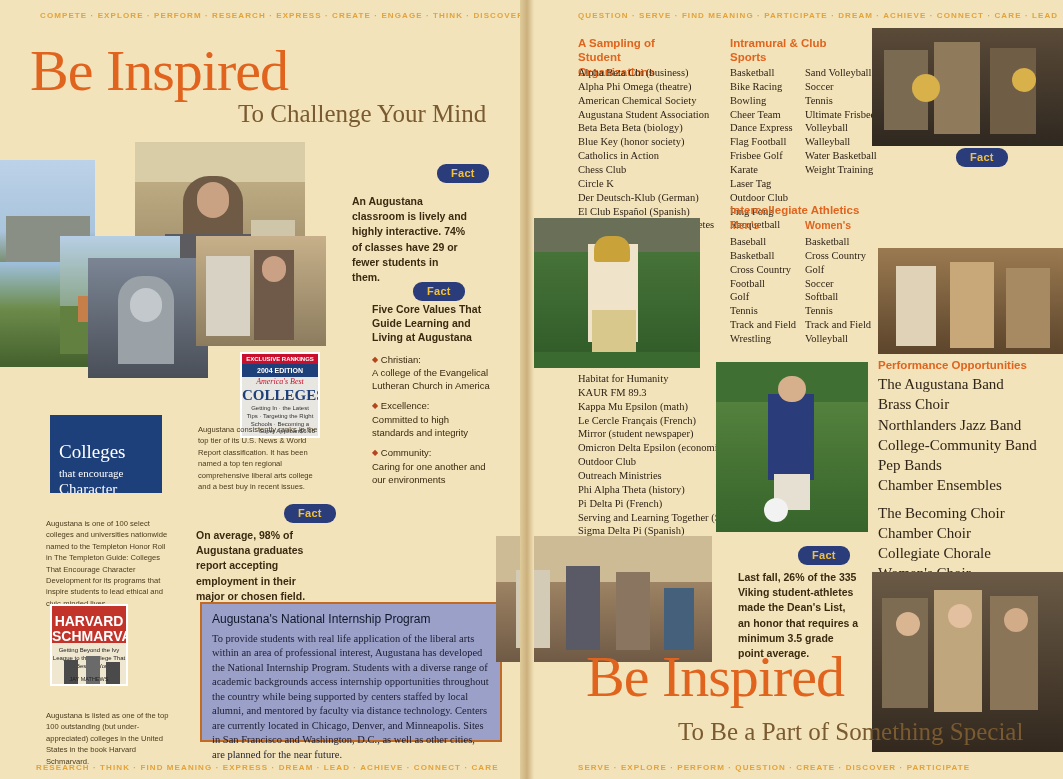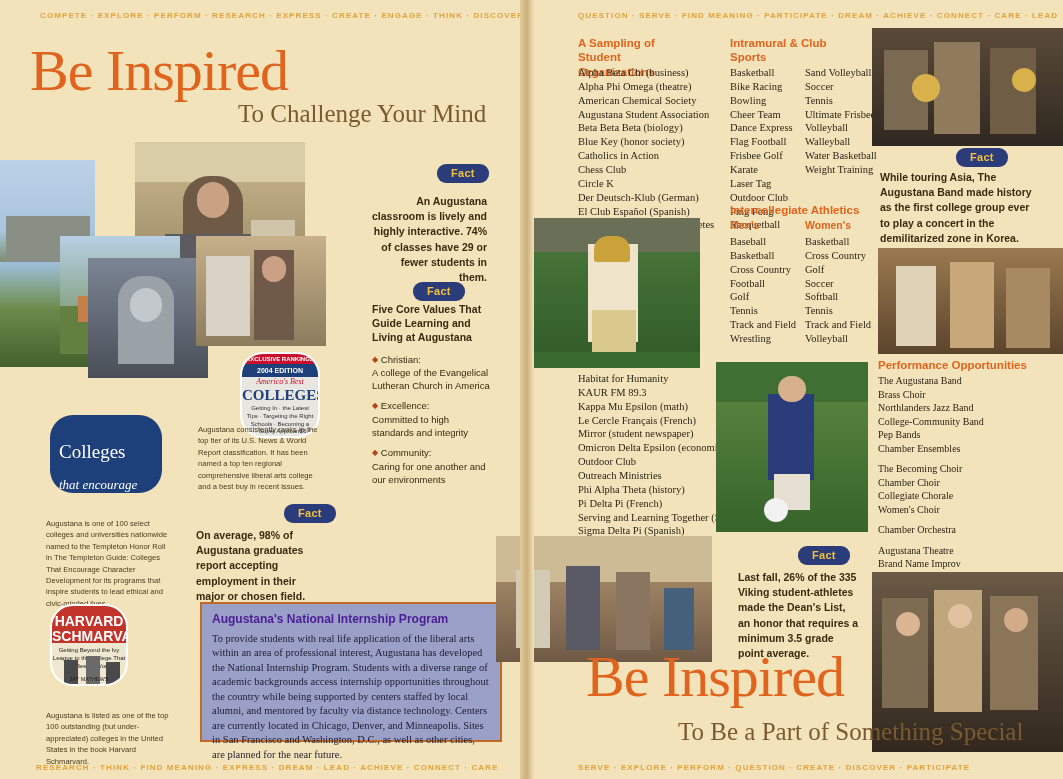--- a/index.html
+++ b/index.html
@@ -125,47 +125,47 @@
   .internship {
     position:absolute;
     background:#9aa0c8;
     border:2px solid #c06a24;
     padding:8px 10px 10px 10px;
   }
   .internship h4 {
     margin:0 0 6px 0;
     font-family:"Liberation Sans", sans-serif;
     font-size:12px;
-    color:#4c1d95;
-    font-weight:bold;
+    color:#0f172a;
+    font-weight:normal;
   }
   .internship p {
     margin:0;
     font-family:"Liberation Serif", serif;
     font-size:10.5px;
     line-height:1.38;
     color:#1d1d30;
   }
 
   
-  .book { position:absolute; overflow:hidden;border-radius:23px; }
+  .book { position:absolute; overflow:hidden; }
   .book-colleges { background:#1d3f7a; color:#fff; }
   .book-colleges .t1 { font-family:"Liberation Serif", serif; font-size:19px; margin:26px 0 0 9px; }
-  .book-colleges .t2 { font-family:"Liberation Serif", serif; font-size:13px; font-style:italic; margin:14px 0 0 9px; line-height:1.3;}
+  .book-colleges .t2 { font-family:"Liberation Serif", serif; font-size:11px; margin:3px 0 0 9px; line-height:1.3;}
   .book-colleges .t3 { font-family:"Liberation Serif", serif; font-size:15px; margin:1px 0 0 9px; }
   .book-harvard { background:#efe7cf; }
   .book-harvard .hs1 { background:#c2332a; color:#fff; font-family:"Liberation Sans", sans-serif; font-weight:bold; font-size:14px; text-align:center; padding:8px 0 0 0; line-height:1.05;}
   .book-harvard .hs2 { font-family:"Liberation Sans", sans-serif; font-size:6px; color:#222; text-align:center; margin-top:4px; line-height:1.3;}
   .book-usnews { background:#e8e6e0; }
   .usnews-top { background:#c8102e; color:#fff; font-family:"Liberation Sans", sans-serif; font-size:6px; text-align:center; padding:2px 0; font-weight:bold;}
   .usnews-mid { background:#1d3f7a; color:#fff; font-family:"Liberation Sans", sans-serif; font-size:7px; text-align:center; padding:3px 0; font-weight:bold; }
   .usnews-title { font-family:"Liberation Serif", serif; color:#1d3f7a; font-weight:bold; text-align:center; font-size:15px; line-height:1; padding-top:2px;}
   .usnews-sub { font-family:"Liberation Sans", sans-serif; font-size:6px; text-align:center; color:#333; line-height:1.3; padding:2px 4px;}
 
-  .perf-list { position:absolute; font-family:"Liberation Serif", serif; font-size:10px; line-height:1.35; color:#2e2418; }
+  .perf-list { position:absolute; font-family:"Liberation Serif", serif; font-size:15px; line-height:1.35; color:#2e2418; }
   .perf-list .grp { margin-bottom:7px; }
   .perf-list div { white-space:nowrap; }
 </style>
 </head>
 <body>
 
 <div class="page">
   <div class="left-page"></div>
   <div class="right-page"></div>
   <div class="spine"></div>
@@ -232,21 +232,21 @@
     <div class="hs1" style="padding-top:0;">SCHMARVARD</div>
     <div class="hs2">Getting Beyond the Ivy League to the College That Is Best for You</div>
     <div style="position:absolute;left:12px;top:54px;width:14px;height:30px;background:#4a4a4a;"></div>
     <div style="position:absolute;left:34px;top:50px;width:14px;height:34px;background:#6a6a6a;"></div>
     <div style="position:absolute;left:54px;top:56px;width:14px;height:28px;background:#4a4a4a;"></div>
     <div style="position:absolute;left:0;bottom:2px;width:100%;text-align:center;font-family:'Liberation Sans',sans-serif;font-size:5.5px;color:#222;">JAY MATHEWS</div>
   </div>
   <div class="caption" style="left:46px; top:710px; width:126px;">Augustana is listed as one of the top 100 outstanding (but under-appreciated) colleges in the United States in the book Harvard Schmarvard.</div>
 
   <div class="fact-badge" style="left:437px; top:164px;">Fact</div>
-  <div class="fact-text" style="left:372px; top:194px; width:115px;text-align:right;">An Augustana classroom is lively and highly interactive. 74% of classes have 29 or fewer students in them.</div>
+  <div class="fact-text" style="left:352px; top:194px; width:115px;">An Augustana classroom is lively and highly interactive. 74% of classes have 29 or fewer students in them.</div>
 
   <div class="fact-badge" style="left:413px; top:282px;">Fact</div>
   <div class="corevals" style="left:372px; top:302px; width:118px;">
     <div class="hdr">Five Core Values That Guide Learning and Living at Augustana</div>
     <div class="item"><span class="dia">◆</span> <span class="lbl">Christian:</span><br><span>A college of the Evangelical Lutheran Church in America</span></div>
     <div class="item"><span class="dia">◆</span> <span class="lbl">Excellence:</span><br><span>Committed to high standards and integrity</span></div>
     <div class="item"><span class="dia">◆</span> <span class="lbl">Community:</span><br><span>Caring for one another and our environments</span></div>
   </div>
 
   <div class="fact-badge" style="left:284px; top:504px;">Fact</div>
@@ -365,21 +365,20 @@
 
   <div class="photo" style="left:872px; top:28px; width:191px; height:118px; background:linear-gradient(#5a4a38,#2f2820);">
     <div style="position:absolute; left:12px; top:22px; width:44px; height:80px; background:#7b6a52;"></div>
     <div style="position:absolute; left:62px; top:14px; width:46px; height:92px; background:#8f7a5c;"></div>
     <div style="position:absolute; left:118px; top:20px; width:46px; height:86px; background:#6f5d46;"></div>
     <div style="position:absolute; left:40px; top:46px; width:28px; height:28px; background:#d8b14a; border-radius:50%;"></div>
     <div style="position:absolute; left:140px; top:40px; width:24px; height:24px; background:#d8b14a; border-radius:50%;"></div>
   </div>
 
   <div class="fact-badge" style="left:956px; top:148px;">Fact</div>
-  <div class="fact-text" style="left:880px; top:170px; width:160px;">While touring Asia, The Augustana Band made history as the first college group ever to play a concert in the demilitarized zone in Korea.</div>
 
   <div class="photo" style="left:878px; top:248px; width:185px; height:106px; background:linear-gradient(#9a7a50,#5c452c);">
     <div style="position:absolute; left:18px; top:18px; width:40px; height:80px; background:#e0d2b6;"></div>
     <div style="position:absolute; left:72px; top:14px; width:44px; height:86px; background:#c8a878;"></div>
     <div style="position:absolute; left:128px; top:20px; width:44px; height:80px; background:#a88a62;"></div>
   </div>
 
   <h3 class="sec" style="left:878px; top:358px; width:180px;">Performance Opportunities</h3>
   <div class="perf-list" style="left:878px; top:374px;">
     <div class="grp">

